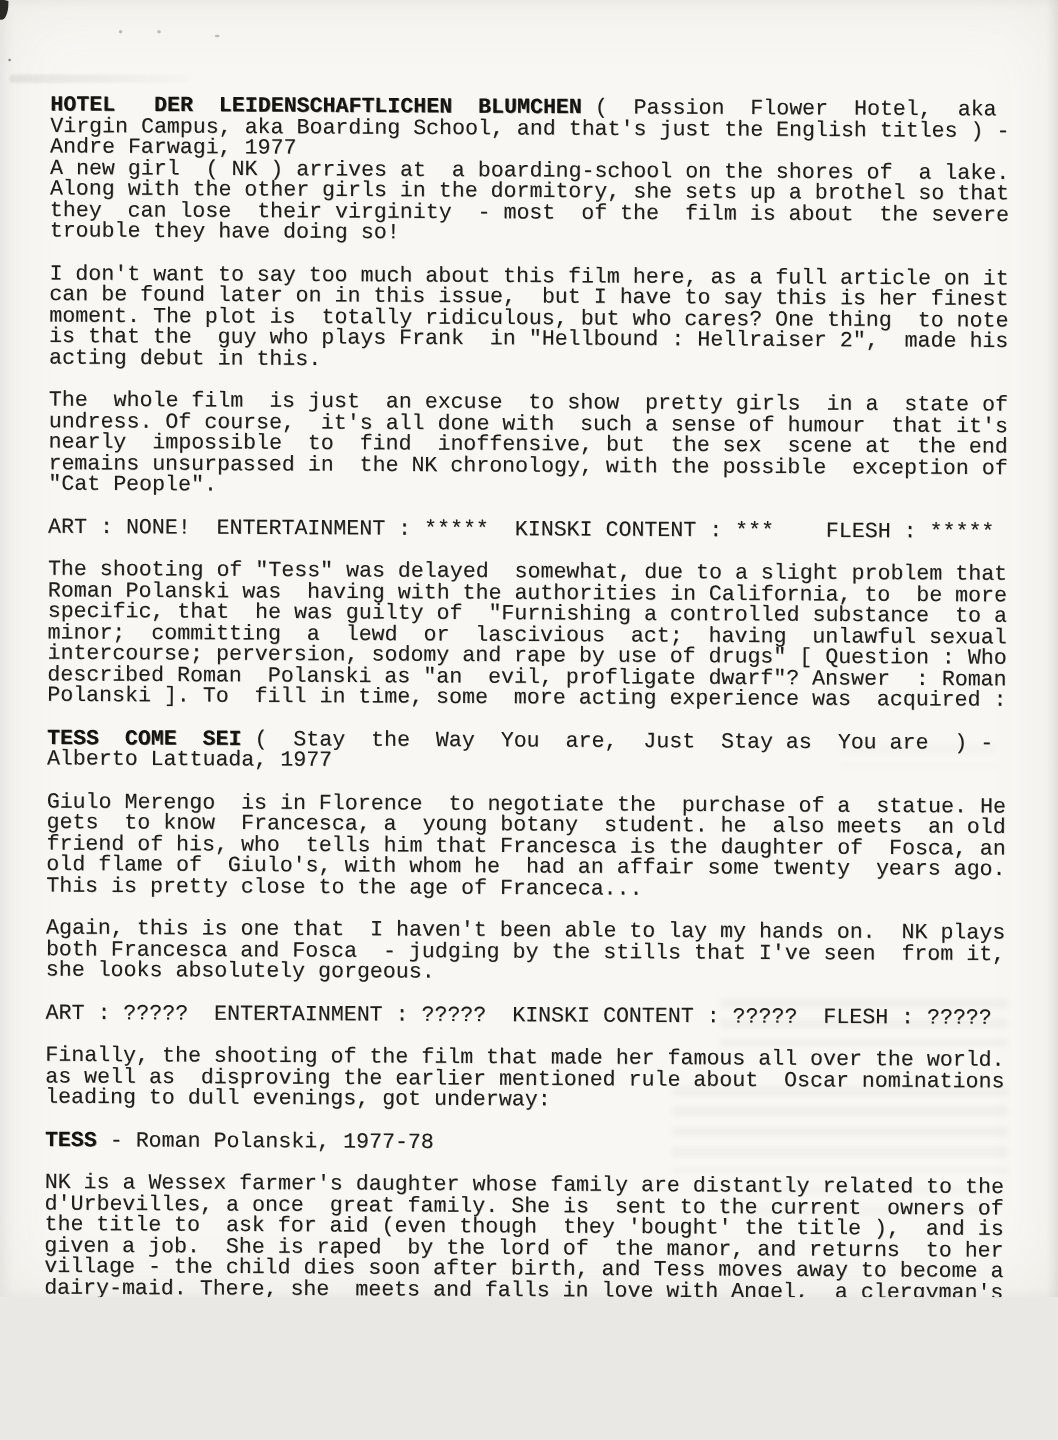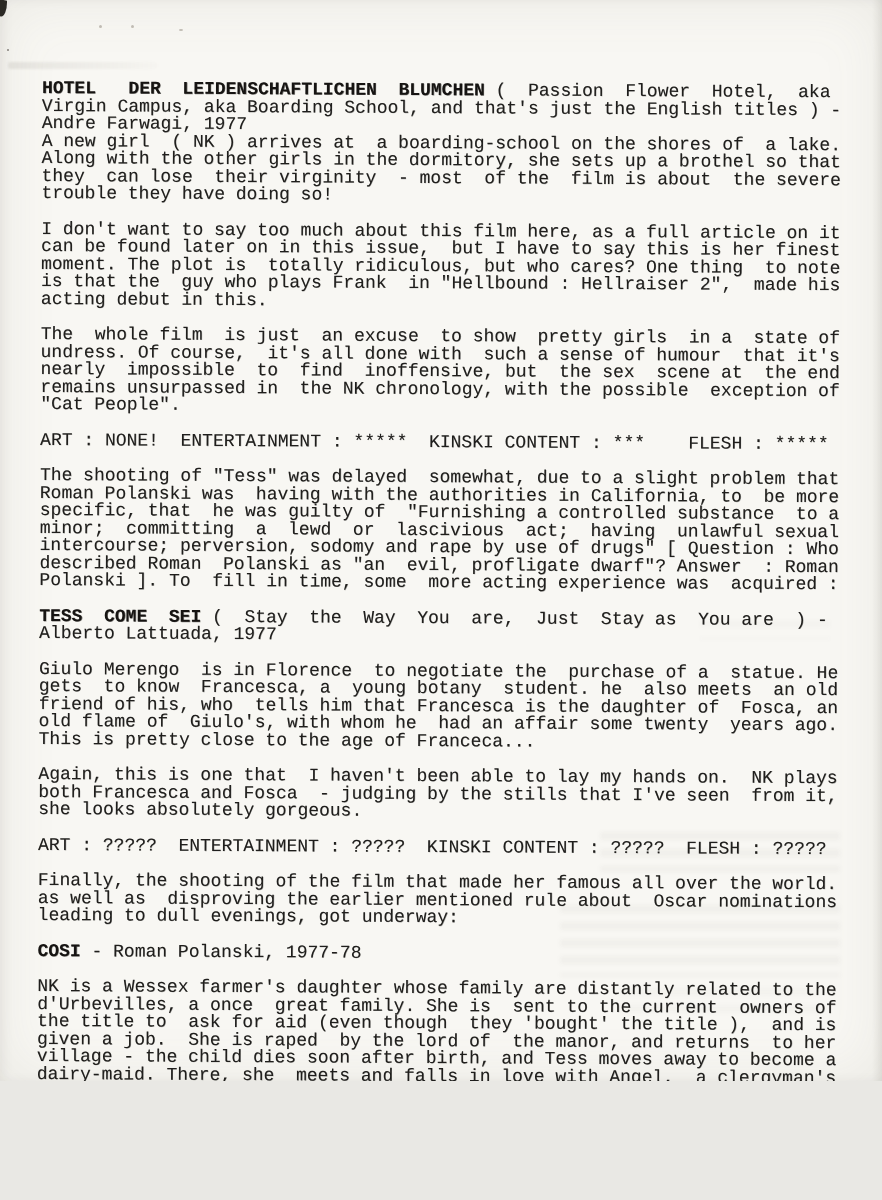--- a/index.html
+++ b/index.html
@@ -133,21 +133,21 @@
 friend of his, who  tells him that Francesca is the daughter of  Fosca, an
 old flame of  Giulo's, with whom he  had an affair some twenty  years ago.
 This is pretty close to the age of Franceca...</p>
       <p class="para">Again, this is one that  I haven't been able to lay my hands on.  NK plays
 both Francesca and Fosca  - judging by the stills that I've seen  from it,
 she looks absolutely gorgeous.</p>
       <p class="para rating">ART : ?????  ENTERTAINMENT : ?????  KINSKI CONTENT : ?????  FLESH : ?????</p>
       <p class="para">Finally, the shooting of the film that made her famous all over the world.
 as well as  disproving the earlier mentioned rule about  Oscar nominations
 leading to dull evenings, got underway:</p>
-      <p class="para"><strong>COSI</strong> - Roman Polanski, 1977-78</p>
+      <p class="para"><strong>TESS</strong> - Roman Polanski, 1977-78</p>
       <p class="para">NK is a Wessex farmer's daughter whose family are distantly related to the
 d'Urbevilles, a once  great family. She is  sent to the current  owners of
 the title to  ask for aid (even though  they 'bought' the title ),  and is
 given a job.  She is raped  by the lord of  the manor, and returns  to her
 village - the child dies soon after birth, and Tess moves away to become a
 dairy-maid. There, she  meets and falls in love with Angel,  a clergyman's
 son : they get married, but he  leaves her when she reveals her past. This
 is a big mistake,  as he eventually realises, but by then she  has married
 the lord who  violated her. As in most  of Hardy's novels, there is  not a</p>
     </div>

